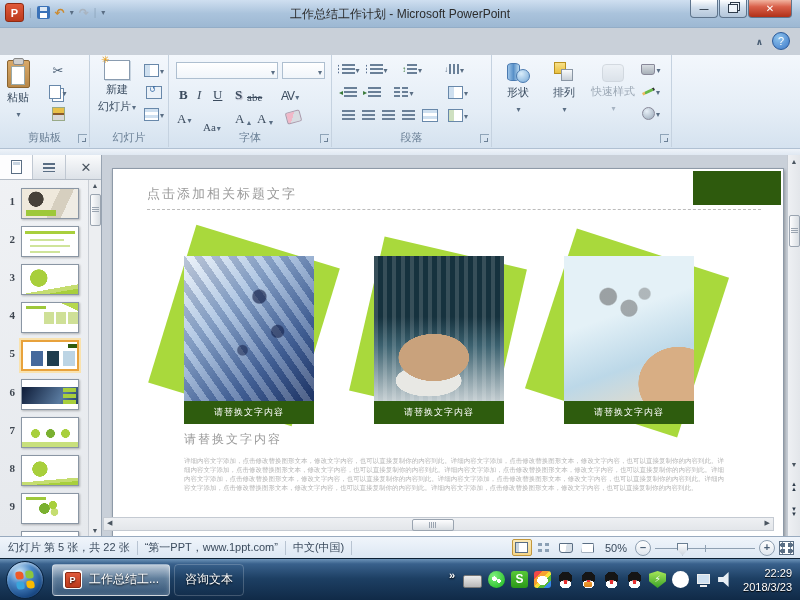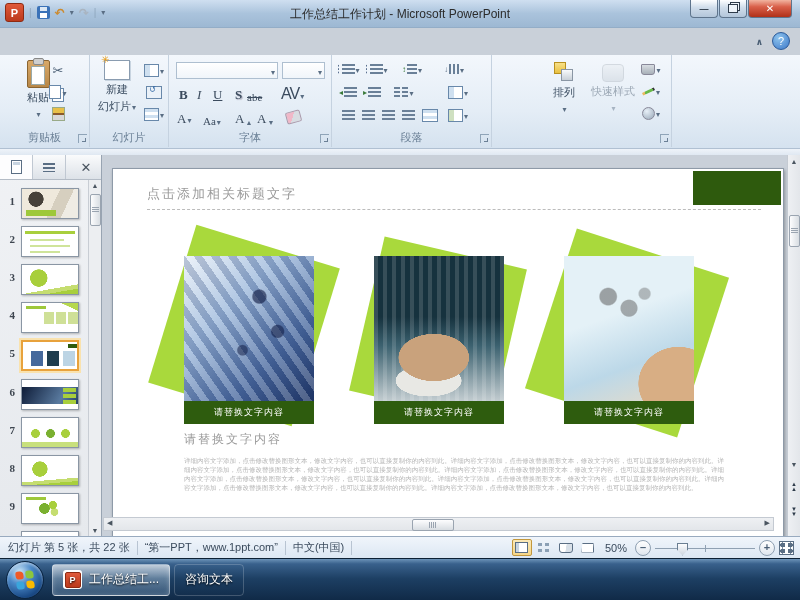--- a/index.html
+++ b/index.html
@@ -76,21 +76,21 @@
   .i-res{width:14px;height:11px;border:1px solid #6888aa;background:#eaf1f8;position:relative}
   .i-res::before{content:"↺";position:absolute;left:2px;top:-2px;font-size:8px;color:#3a6ea8}
   .i-sec{width:14px;height:11px;border:1px solid #6888aa;background:repeating-linear-gradient(180deg,#cfe0f0 0 3px,#fff 3px 6px)}
   
   .combo{position:absolute;height:17px;box-sizing:border-box;background:linear-gradient(#fff,#f0f5fa);
     border:1px solid #aebfd0;display:flex;align-items:center;justify-content:flex-end;padding-right:2px}
   .serif{font-family:"Liberation Serif","DejaVu Serif",serif;font-size:13px;color:#3b4b5e}
   .fbtn{position:absolute;height:17px;display:flex;align-items:flex-end;color:#3b4b5e}
   .u{text-decoration:underline}.st{text-decoration:line-through}
   .shadowS{text-shadow:1px 1px 1px #aab}
-  .avlbl{font-size:16px;letter-spacing:-1px}
+  .avlbl{font-size:12px;letter-spacing:-1px}
   .sup{font-size:7px;color:#5a6e84;margin-left:1px}
   .i-erase{width:13px;height:10px;background:linear-gradient(120deg,#f0b8c8 0 45%,#d8dde2 45%);border:1px solid #a9a;border-radius:2px;transform:rotate(-15deg)}
   
   .ib{width:13px;height:10px;background:repeating-linear-gradient(180deg,#6a8098 0 2px,transparent 2px 4px)}
   .ibul{display:flex;gap:2px;align-items:center}
   .dots{width:3px;height:10px;background:repeating-radial-gradient(circle at 50% 2px,#5a7 0,#5a7090 1px,transparent 1.6px);
     background:radial-gradient(circle,#5a7090 0 35%,transparent 40%);background-size:3px 3.4px}
   .arr{font-size:8px;color:#3a7a3a;margin-right:1px}
   
   .i-shapes{position:relative;width:24px;height:22px}
@@ -343,21 +343,21 @@
   </div>
 
   <div class="ribaux">
     <span class="g-chev"></span>
     <span class="g-help"></span>
   </div>
 
   <div id="ribbon">
 
     <div class="grp" style="left:0;width:89px">
-      <div class="bigbtn" style="left:20px;top:5px;width:36px">
+      <div class="bigbtn" style="left:0;top:5px;width:36px">
         <span class="i-clip"></span>
         <span>粘贴</span>
         <span class="dd"></span>
       </div>
       <div class="sm" style="left:48px;top:6px">
           <span class="g-cut"></span>
         </div>
       <div class="sm" style="left:48px;top:28px">
           <span class="i-copy"></span>
           <span class="dd"></span>
@@ -402,21 +402,21 @@
       <div class="fbtn serif shadowS" style="left:66px;top:31px;font-weight:bold">S</div>
       <div class="fbtn serif st" style="left:78px;top:31px;font-size:11px">abe</div>
       <div class="fbtn avlbl" style="left:112px;top:31px">
           <span>AV</span>
           <span class="dd"></span>
         </div>
       <div class="fbtn serif" style="left:8px;top:55px">
           <span>A</span>
           <span class="dd"></span>
         </div>
-      <div class="fbtn serif" style="left:34px;top:55px;font-size:11px">
+      <div class="fbtn serif" style="left:34px;top:61px;font-size:11px">
           <span>Aa</span>
           <span class="dd"></span>
         </div>
       <div class="fbtn serif" style="left:66px;top:55px">
           <span>A</span>
           <span class="sup">▲</span>
         </div>
       <div class="fbtn serif" style="left:88px;top:55px">
           <span>A</span>
           <span class="sup">▼</span>
@@ -487,20 +487,25 @@
         </div>
       <div class="sm" style="left:116px;top:51px">
           <span class="i-lay" style="background:linear-gradient(90deg,#cfe0c0 0 35%,#fff 35%)"></span>
           <span class="dd"></span>
         </div>
       <div class="glabel">段落</div>
       <div class="dlg"></div>
     </div>
 
     <div class="grp" style="left:491px;width:180px">
+      <div class="bigbtn" style="left:6px;top:6px;width:42px">
+        <span class="i-shapes"></span>
+        <span>形状</span>
+        <span class="dd"></span>
+      </div>
       <div class="bigbtn dis" style="left:96px;top:6px;width:52px">
         <span class="i-qstyle" style="margin-top:3px"></span>
         <span>快速样式</span>
         <span class="dd"></span>
       </div>
       <div class="bigbtn" style="left:52px;top:6px;width:42px">
         <span class="i-arrange"></span>
         <span>排列</span>
         <span class="dd"></span>
       </div>
@@ -671,15 +676,34 @@
     </div>
     <div class="tbtn activewin">
       <span class="ippt">
           <span class="ppicon"></span>
         </span>
       <span class="tlabel">工作总结工...</span>
     </div>
     <div class="tbtn" style="border-color:rgba(255,255,255,.2);background:none;box-shadow:none">
       <span class="tlabel">咨询文本</span>
     </div>
+    <div class="tray">
+      <span class="g-chev2"></span>
+      <span class="ticon i-kbd"></span>
+      <span class="ticon i-wechat"></span>
+      <span class="ticon i-sogou"></span>
+      <span class="ticon i-bear"></span>
+      <span class="ticon i-qq"></span>
+      <span class="ticon i-qq case"></span>
+      <span class="ticon i-qq"></span>
+      <span class="ticon i-qq"></span>
+      <span class="ticon i-shield"></span>
+      <span class="ticon i-plus"></span>
+      <span class="ticon i-net"></span>
+      <span class="ticon i-spk"></span>
+      <div class="clock">
+        <div>22:29</div>
+        <div>2018/3/23</div>
+      </div>
+    </div>
   </div>
 
 </div>
 
 </body></html>

